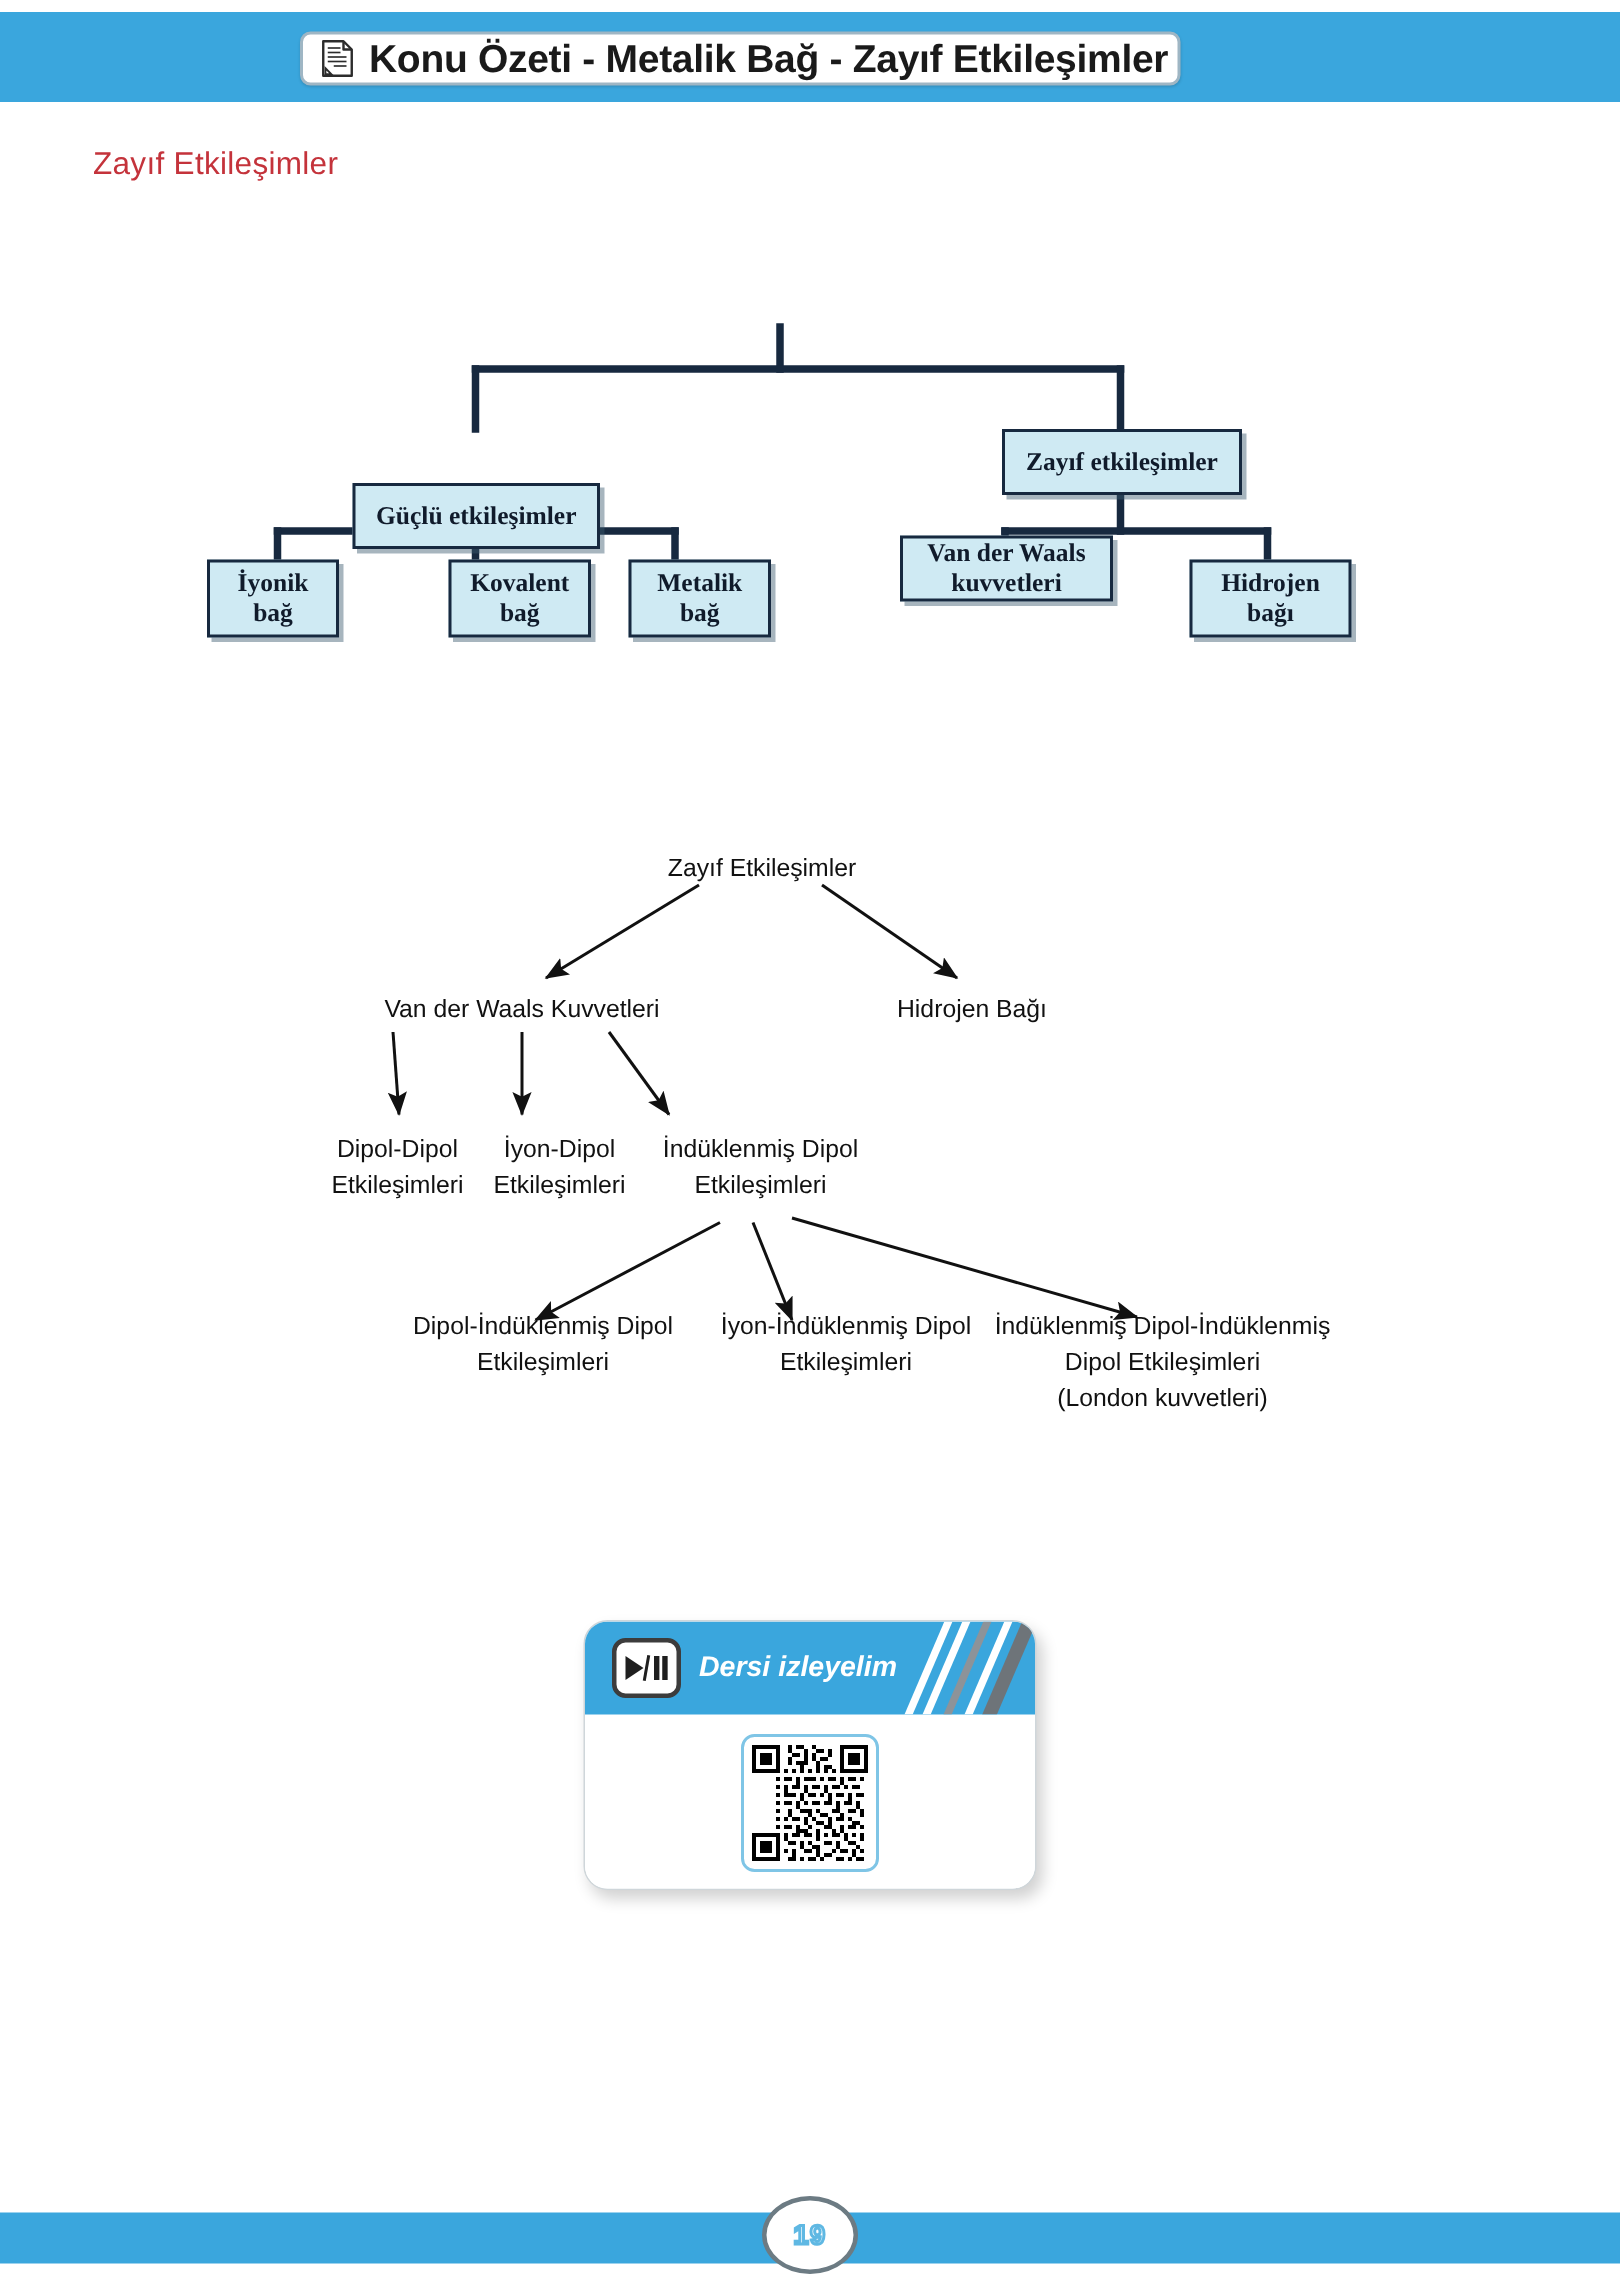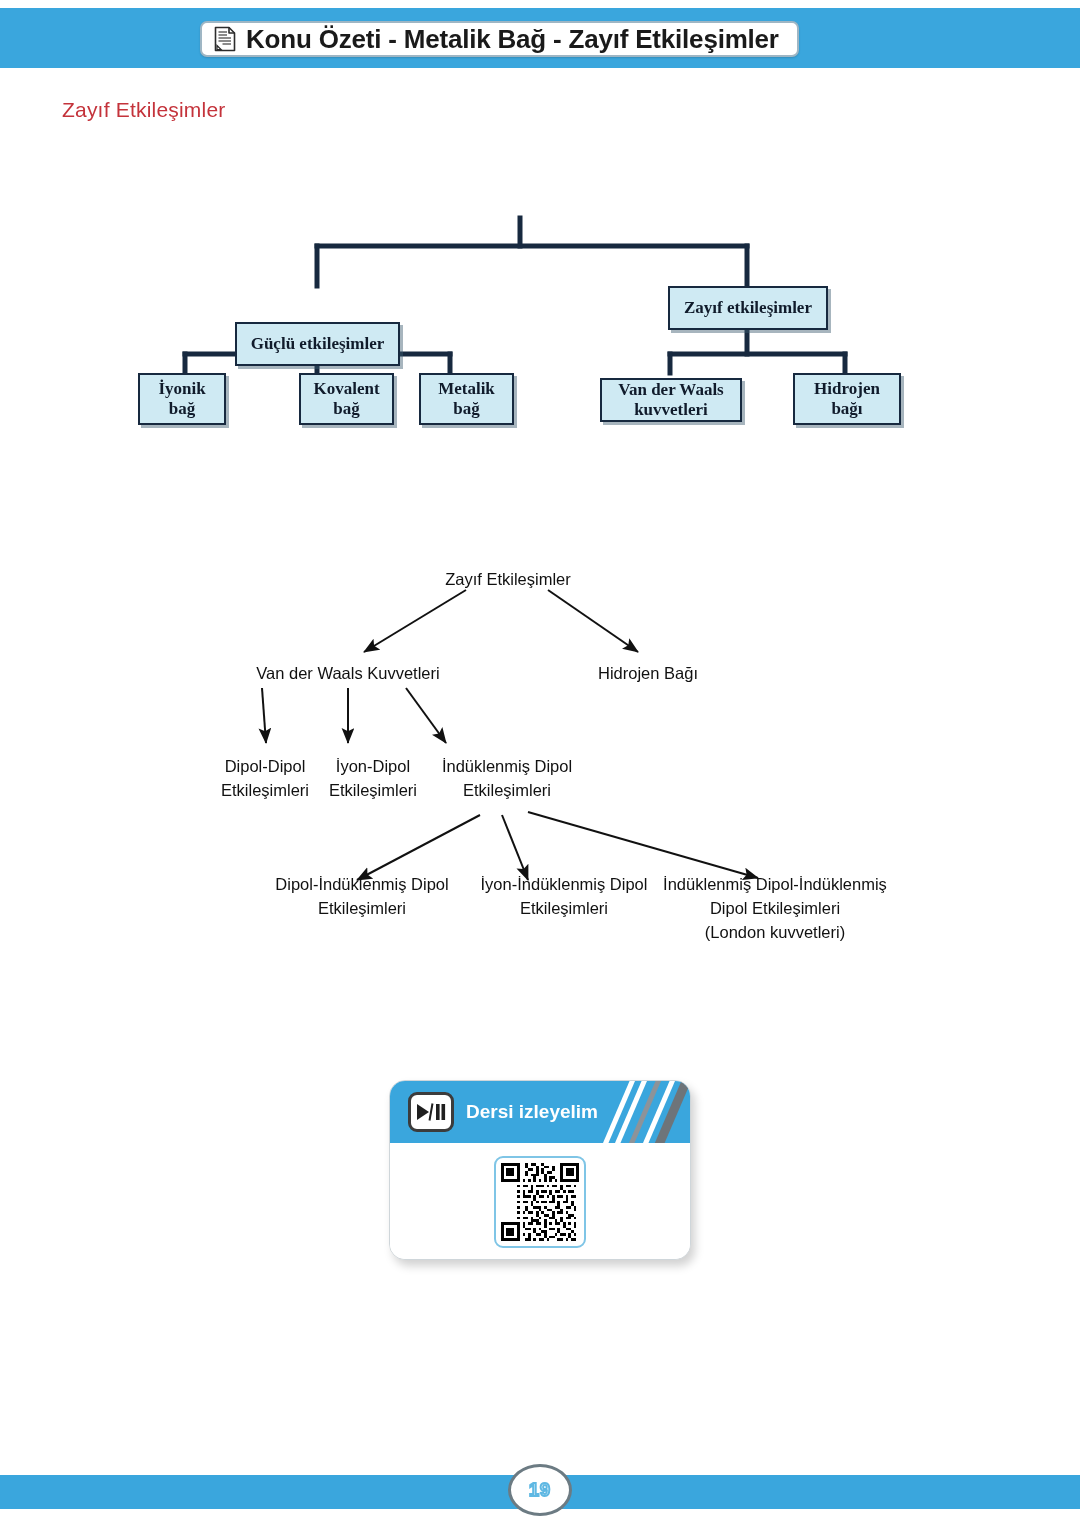--- a/index.html
+++ b/index.html
@@ -12,21 +12,21 @@
     overflow:hidden;
   }
 
   
   .header-bar{
     position:absolute; left:0; top:8px; width:1080px; height:60px;
     background:#3aa6dd;
   }
   .title-pill{
     position:absolute; left:200px; top:21px;
-    height:36px; padding:0 18px 0 12px;
+    height:36px; padding:0 6px 0 12px;
     background:#ffffff; border:2px solid #9fb6c4; border-radius:7px;
     display:flex; align-items:center; gap:10px;
     box-shadow:0 1px 2px rgba(0,0,0,.15);
   }
   .title-text{
     font-size:26px; font-weight:bold; color:#1a1a1a;
     letter-spacing:-0.2px; white-space:nowrap;
   }
   .doc-icon{ width:22px; height:26px; display:block; }
 
@@ -70,20 +70,21 @@
     background:#ffffff;
     border:1px solid #cfd6da;
     border-radius:16px;
     overflow:hidden;
     box-shadow:4px 6px 10px rgba(0,0,0,.18);
   }
   .card-head{
     position:relative; height:62px; background:#3aa6dd;
     display:flex; align-items:center; gap:12px; padding-left:18px;
     overflow:hidden;
+    font-style:italic;
   }
   .play-badge{
     width:46px; height:40px; background:#ffffff;
     border:3px solid #3c3c3c; border-radius:9px;
     display:flex; align-items:center; justify-content:center;
     flex:0 0 auto; z-index:2;
   }
   .card-head-label{
     font-size:19px; font-weight:bold; color:#ffffff; z-index:2;
     white-space:nowrap;
@@ -172,21 +173,21 @@
 
   <div class="tbox lv3" style="left:8px; top:205px; width:88px; height:52px; white-space:pre-line;">İyonik
 bağ</div>
 
   <div class="tbox lv3" style="left:140px; top:205px; width:95px; height:52px; white-space:pre-line;margin-left:29px;">Kovalent
 bağ</div>
 
   <div class="tbox lv3" style="left:273px; top:205px; width:95px; height:52px; white-space:pre-line;margin-left:16px;">Metalik
 bağ</div>
 
-  <div class="tbox lv3" style="left:470px; top:210px; width:142px; height:44px; white-space:pre-line;">Van der Waals
+  <div class="tbox lv3" style="left:470px; top:189px; width:142px; height:44px; white-space:pre-line;">Van der Waals
 kuvvetleri</div>
 
   <div class="tbox lv3" style="left:663px; top:205px; width:108px; height:52px; white-space:pre-line;">Hidrojen
 bağı</div>
 </div>
 
 <div id="tree2">
   <svg width="790" height="420" xmlns="http://www.w3.org/2000/svg">
     <defs>
       <marker id="ah" markerWidth="9" markerHeight="9" refX="7.5" refY="3.2" orient="auto" markerUnits="strokeWidth">

